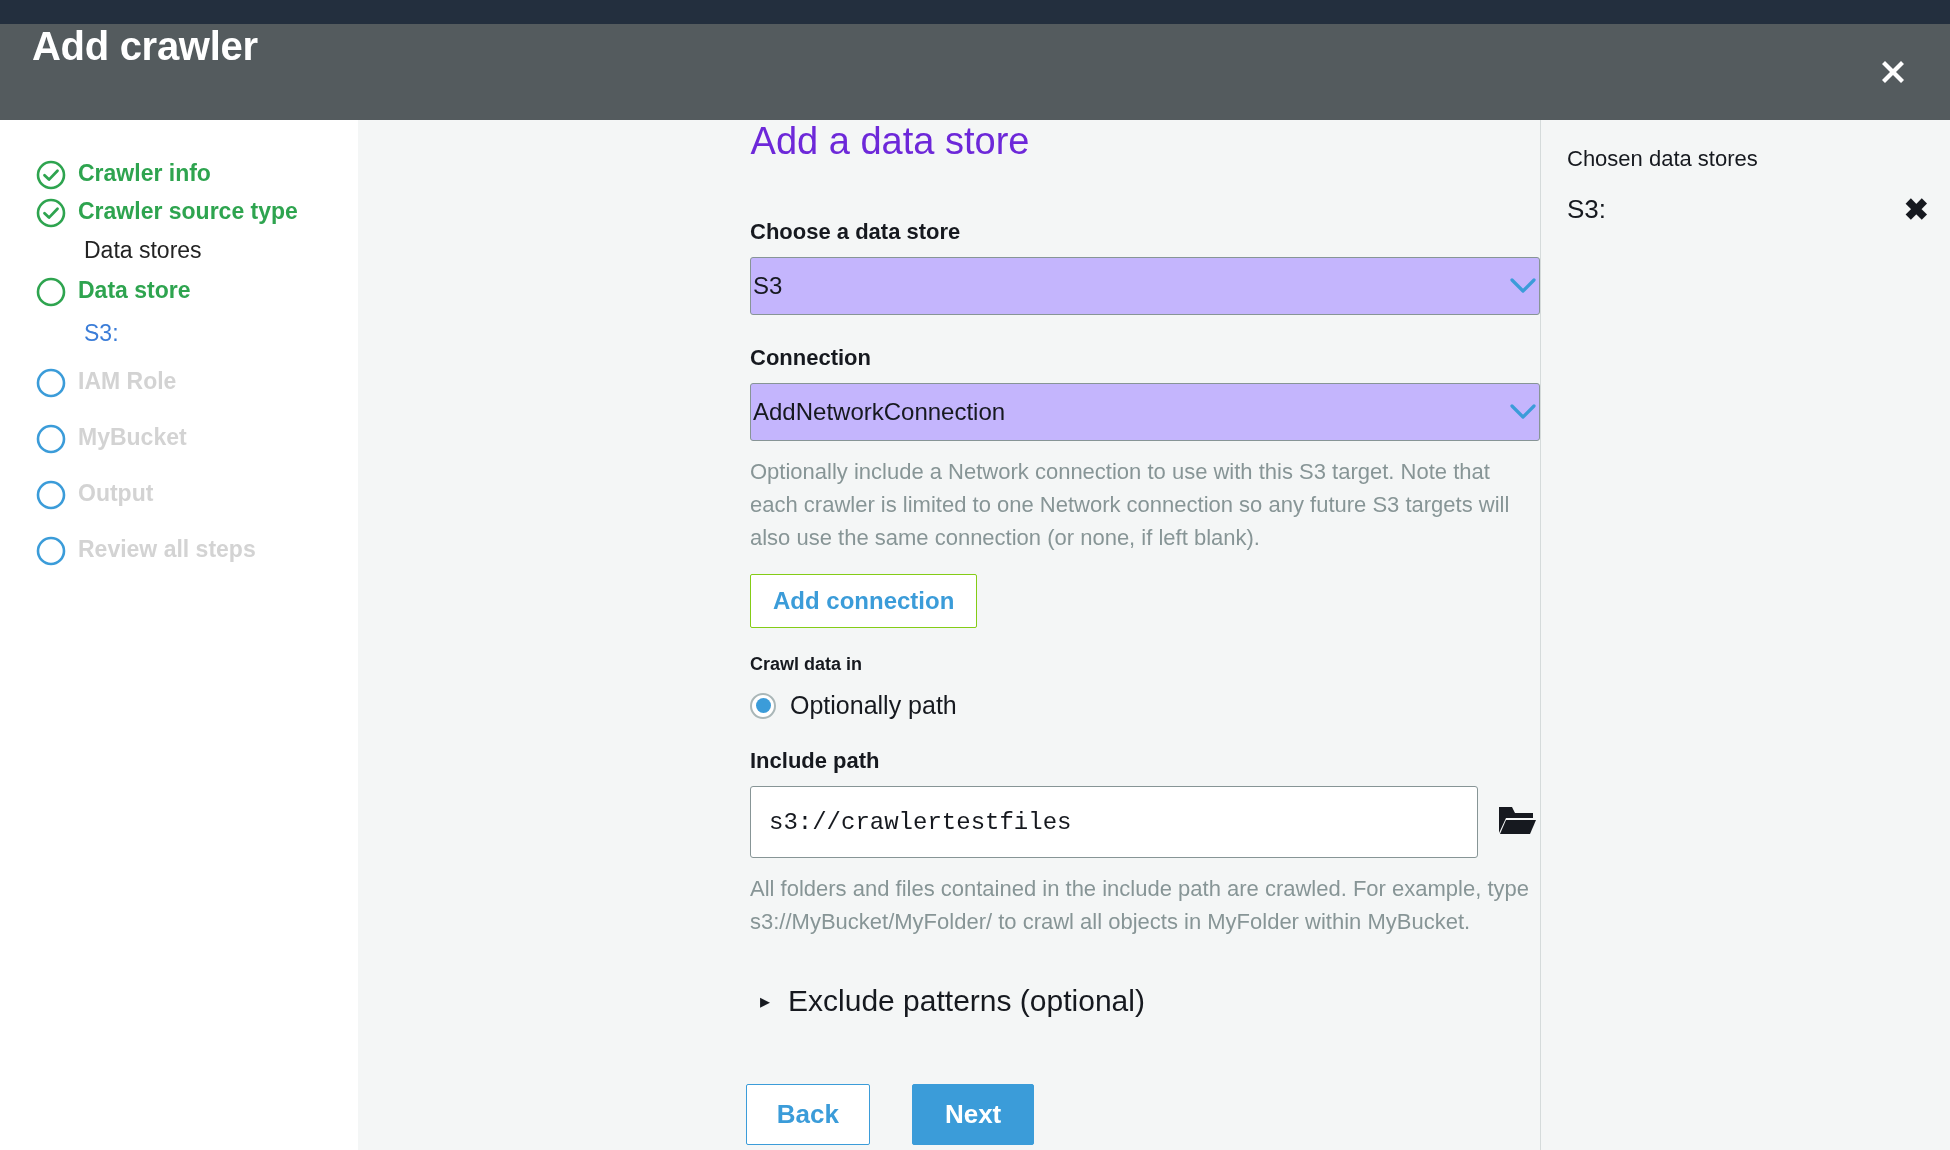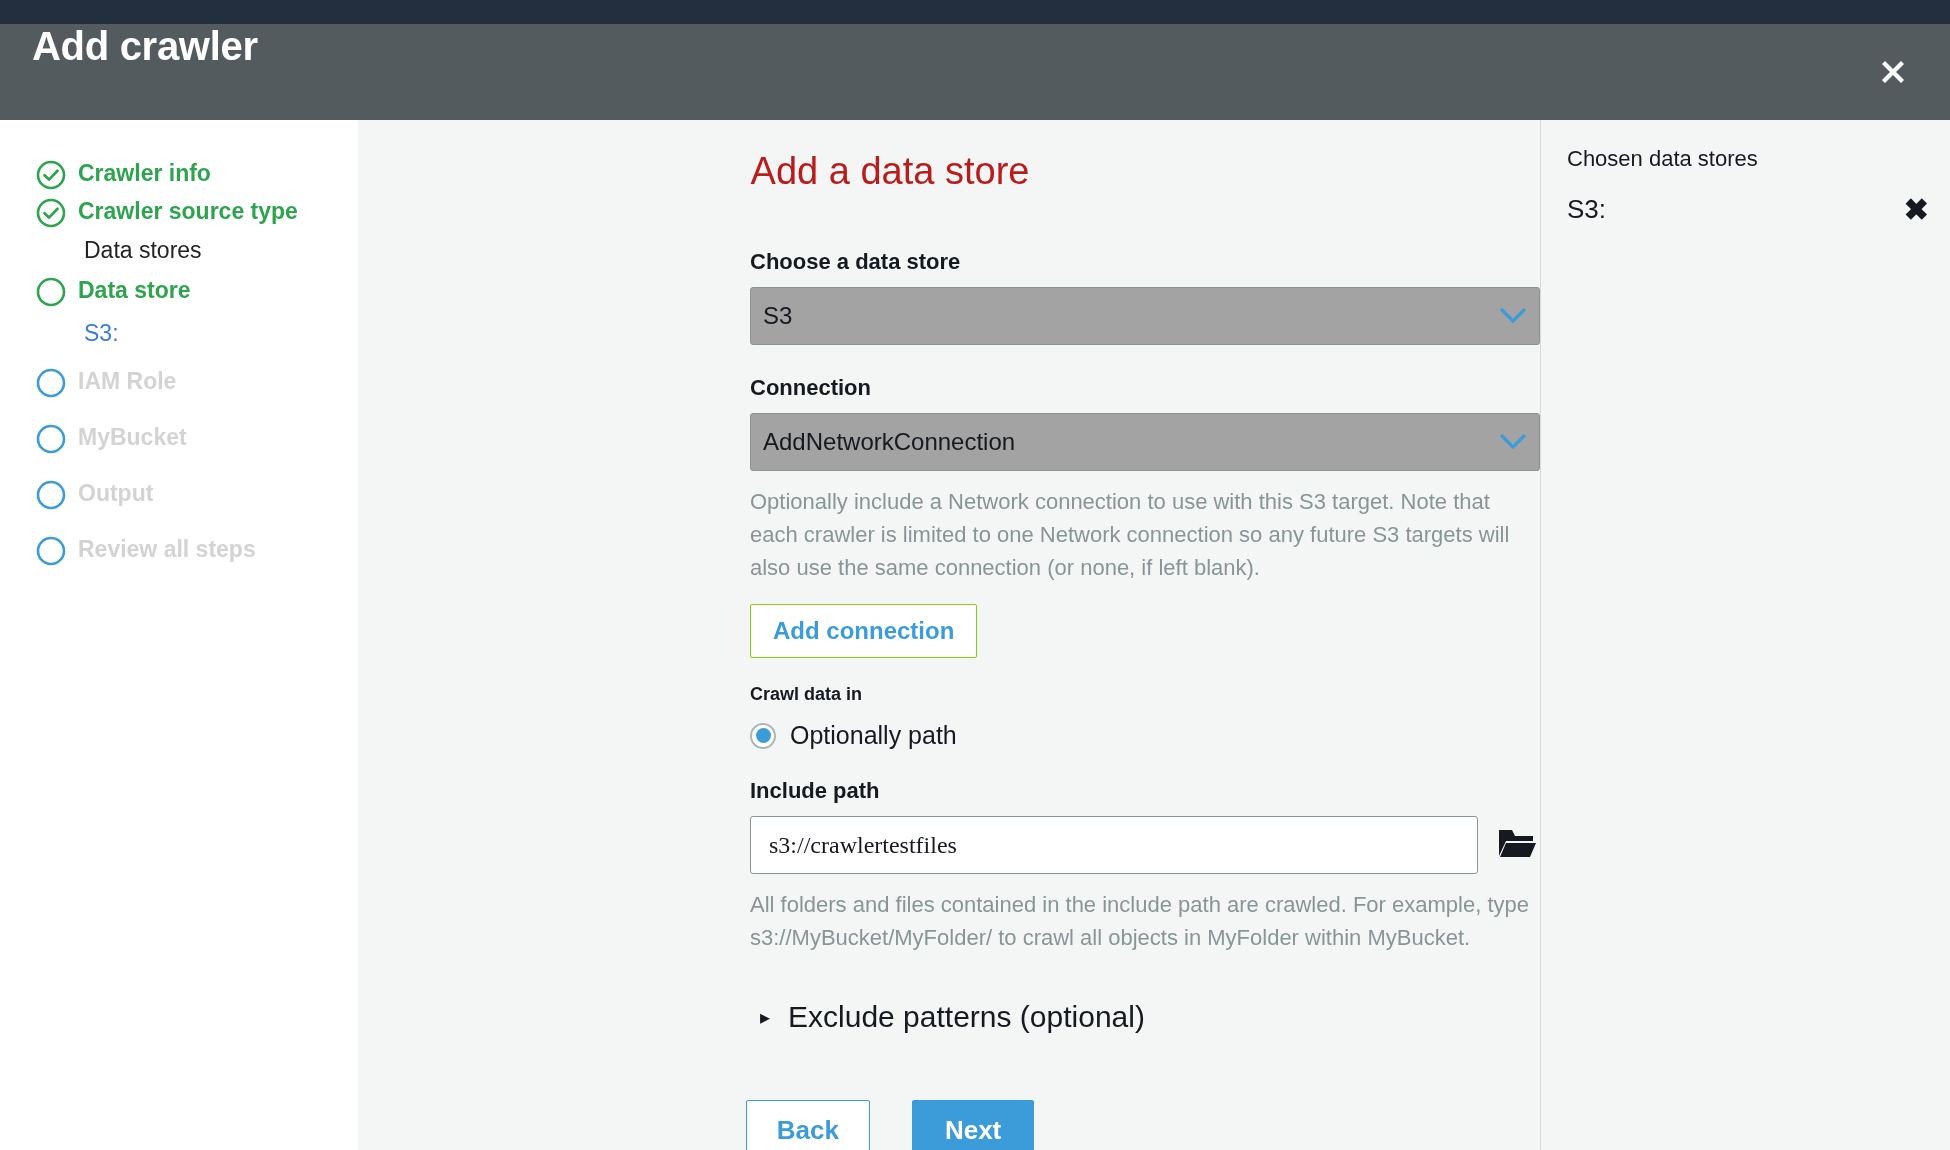--- a/index.html
+++ b/index.html
@@ -94,46 +94,45 @@
   
   #main-col {
     flex: 1 1 auto;
     position: relative;
     background: #F4F6F6;
     border-right: 1px solid #D5DBDB;
   }
   #main-title {
     text-align: center;
     font-size: 38px;
-    color: #b91c1c;
+    color: #6d28d9;
     font-weight: normal;
     margin: 0;
-    padding-top: 30px;
     padding-right: 118px;
   }
 
   #form {
     width: 790px;
     margin-left: 392px;
     margin-top: 56px;
   }
   .field-label {
     font-size: 22px;
     font-weight: bold;
     color: #16191F;
     margin-bottom: 12px;
   }
   .select-box {
     height: 58px;
-    background: #a3a3a3;
+    background: #c4b5fd;
     border: 1px solid #879596;
     border-radius: 3px;
     display: flex;
     align-items: center;
-    padding: 0 12px;
+    padding: 0 2px;
     font-size: 24px;
     color: #16191F;
     cursor: pointer;
     justify-content: space-between;
   }
   .chevron { flex: 0 0 auto; display:block; }
   .help-text {
     font-size: 22px;
     color: #879596;
     line-height: 33px;
@@ -177,28 +176,28 @@
   .radio-inner {
     width: 15px; height: 15px;
     border-radius: 50%;
     background: #3B9CD9;
   }
   .radio-label { font-size: 25px; color: #16191F; }
 
   .input-row { display: flex; align-items: center; }
   .text-input {
     width: 728px;
-    height: 58px;
+    height: 72px;
     background: #ffffff;
     border: 1px solid #879596;
     border-radius: 3px;
     font-size: 24px;
     color: #16191F;
     padding: 0 18px;
-    font-family: Liberation Serif, serif;
+    font-family: Liberation Mono, monospace;
     outline: none;
   }
   #folder-icon {
     margin-left: 20px;
     cursor: pointer;
     display: block;
   }
 
   #exclude-row {
     display: flex;

